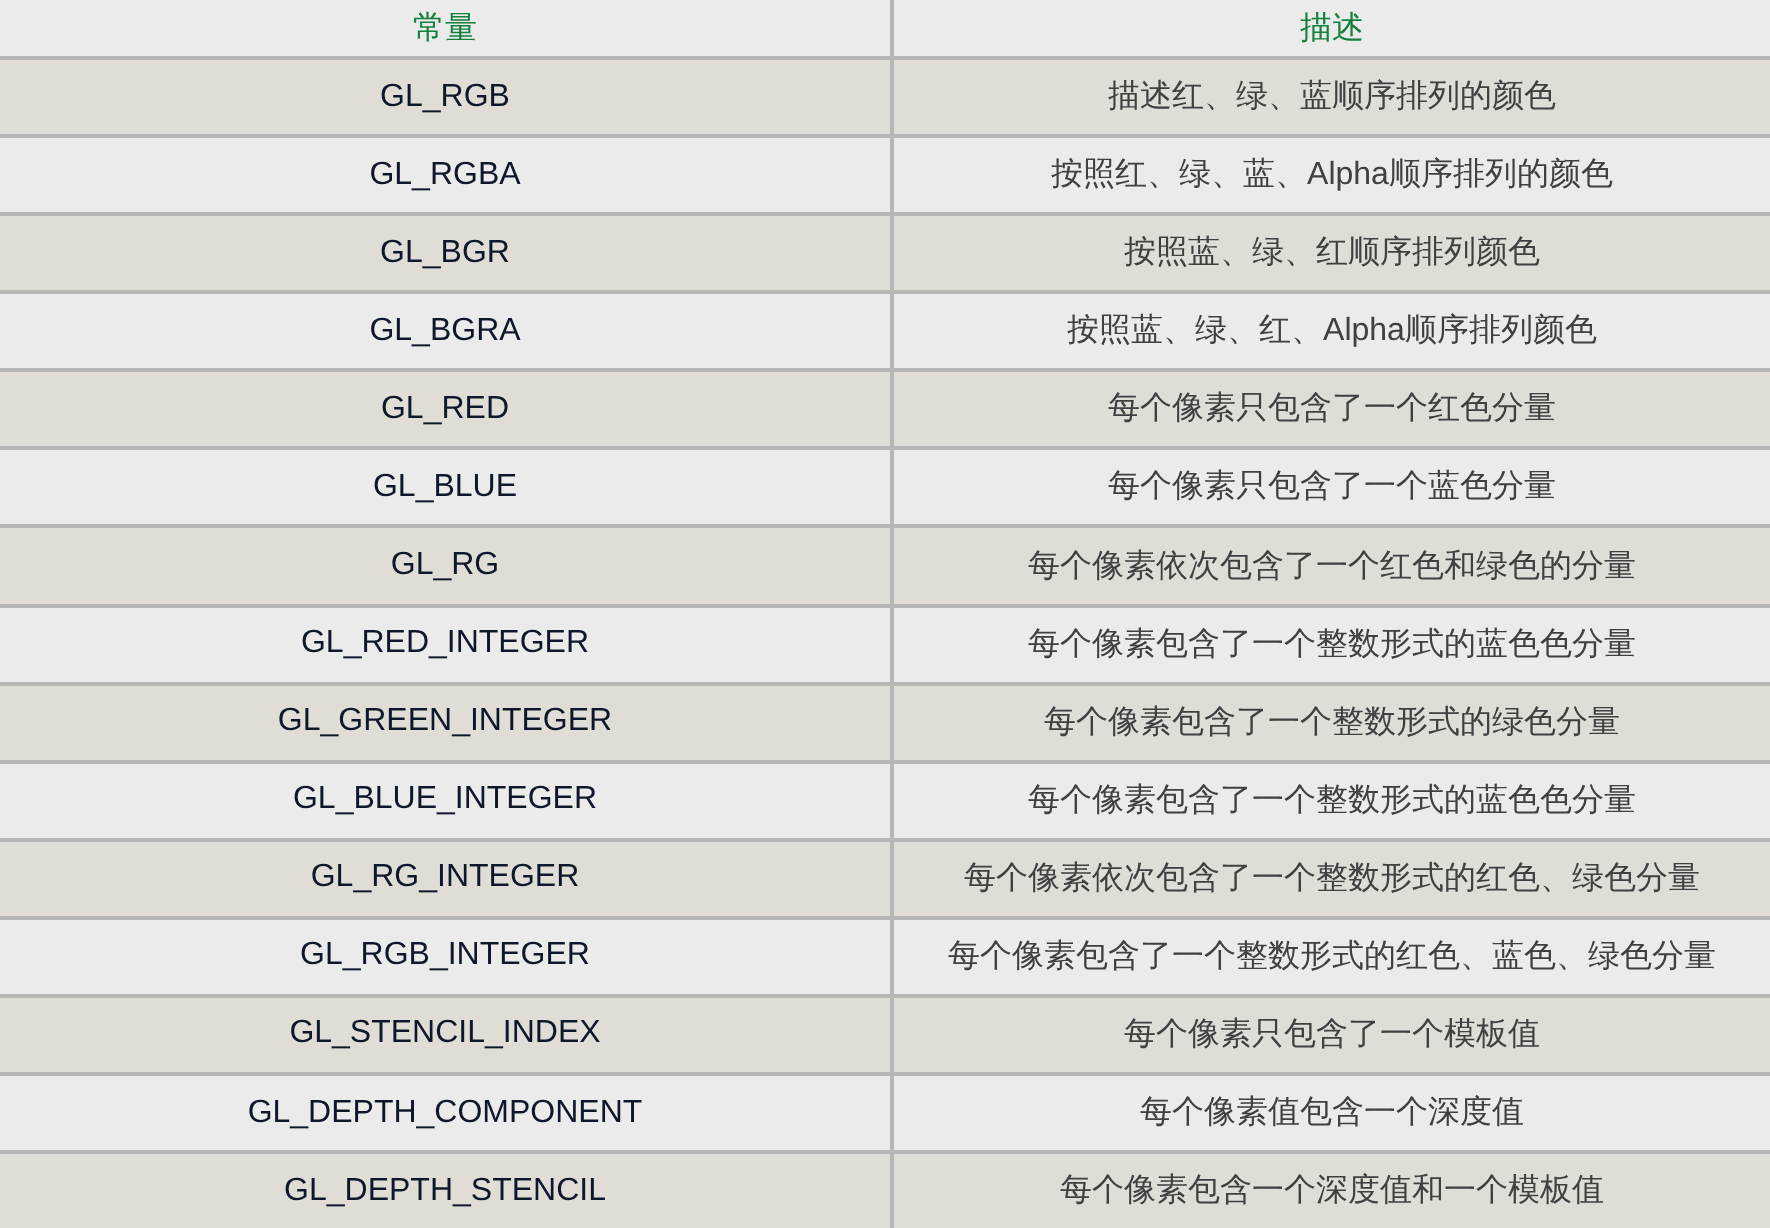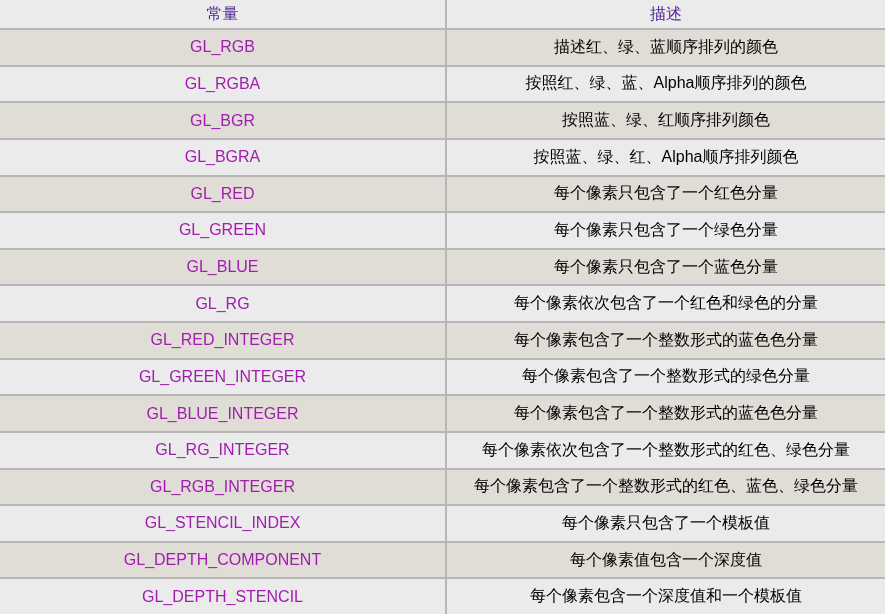--- a/index.html
+++ b/index.html
@@ -24,27 +24,27 @@
     padding: 0 2px;
     text-align: center;
     vertical-align: middle;
     font-size: 16px;
     font-weight: 400;
     white-space: nowrap;
     overflow: hidden;
     height: 28px;
   }
   .constants-table th {
-    color: #4c1d95;
+    color: #15803d;
   }
   .constants-table td.constant-cell {
-    color: #a21caf;
+    color: #0f172a;
   }
   .constants-table td.description-cell {
-    color: #000000;
+    color: #404040;
   }
   .constants-table th:first-child,
   .constants-table td:first-child {
     width: 441px;
     border-right: 2px solid #b6b6b6;
   }
   .constants-table thead tr {
     background: #ebebeb;
   }
   .constants-table tbody tr {
@@ -82,24 +82,20 @@
       </tr>
       <tr>
         <td class="constant-cell">GL_BGRA</td>
         <td class="description-cell">按照蓝、绿、红、Alpha顺序排列颜色</td>
       </tr>
       <tr>
         <td class="constant-cell">GL_RED</td>
         <td class="description-cell">每个像素只包含了一个红色分量</td>
       </tr>
       <tr>
-        <td class="constant-cell">GL_GREEN</td>
-        <td class="description-cell">每个像素只包含了一个绿色分量</td>
-      </tr>
-      <tr>
         <td class="constant-cell">GL_BLUE</td>
         <td class="description-cell">每个像素只包含了一个蓝色分量</td>
       </tr>
       <tr>
         <td class="constant-cell">GL_RG</td>
         <td class="description-cell">每个像素依次包含了一个红色和绿色的分量</td>
       </tr>
       <tr>
         <td class="constant-cell">GL_RED_INTEGER</td>
         <td class="description-cell">每个像素包含了一个整数形式的蓝色色分量</td>

